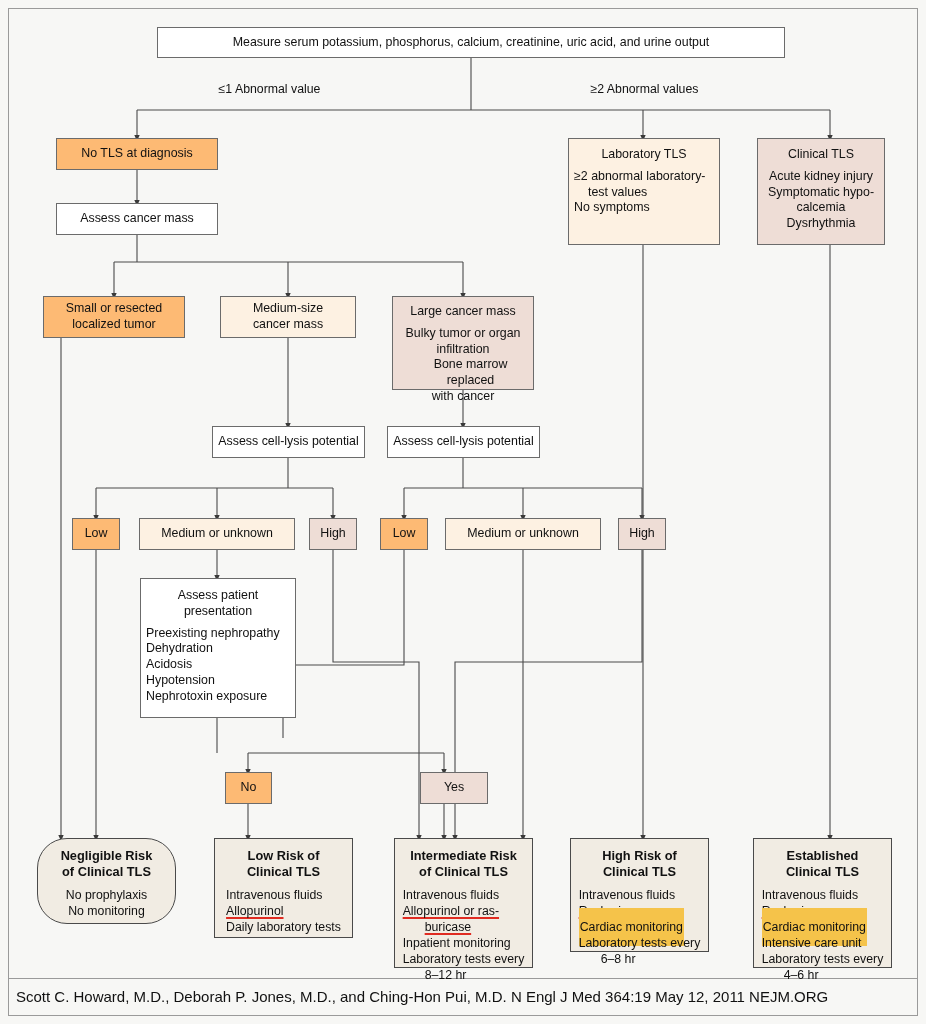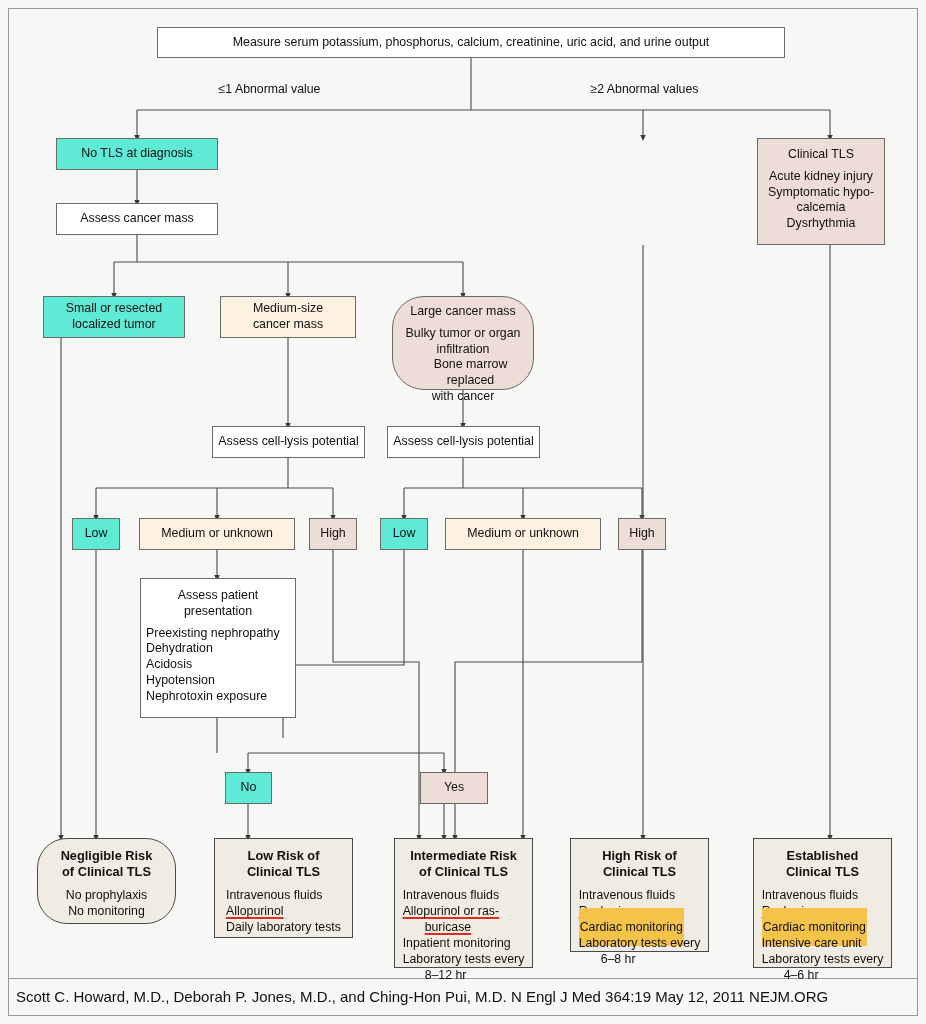--- a/index.html
+++ b/index.html
@@ -36,21 +36,21 @@
     padding:4px 5px;
     display:flex;
     flex-direction:column;
     justify-content:center;
     align-items:center;
   }
   .node .ttl{display:block;}
   .node .body{display:block;}
 
   .f-white{background:#ffffff;}
-  .f-blue {background:#5eead4;}
+  .f-blue {background:#fdba74;}
   .f-cream{background:#fdf1e2;}
   .f-pink {background:#eeddd6;}
   .sub{margin-top:6px;}
 
   .outcome{
     border:1px solid #4a4a4a;
     background:#f1ece3;
     text-align:center;
     align-items:center;
     justify-content:flex-start;
@@ -166,20 +166,28 @@
   <div class="edge-label" style="left:537px;top:82px;width:215px;">≥2 Abnormal values</div>
 
   <div class="node f-blue" style="left:56px;top:138px;width:162px;height:32px;">
     <span class="ttl">No TLS at diagnosis</span>
   </div>
 
   <div class="node f-white" style="left:56px;top:203px;width:162px;height:32px;">
     <span class="ttl">Assess cancer mass</span>
   </div>
 
+  <div class="node f-cream" style="left:568px;top:138px;width:152px;height:107px;justify-content:flex-start;padding-top:8px;">
+    <span class="ttl">Laboratory TLS</span>
+    <span class="body sub" style="text-align:left;width:100%;">
+      <span style="display:block;">≥2 abnormal laboratory-</span>
+      <span style="display:block;padding-left:14px;">test values</span>
+      <span style="display:block;">No symptoms</span>
+    </span>
+  </div>
 
   <div class="node f-pink" style="left:757px;top:138px;width:128px;height:107px;justify-content:flex-start;padding-top:8px;">
     <span class="ttl">Clinical TLS</span>
     <span class="body sub">
       <span style="display:block;">Acute kidney injury</span>
       <span style="display:block;">Symptomatic hypo-</span>
       <span style="display:block;">calcemia</span>
       <span style="display:block;">Dysrhythmia</span>
     </span>
   </div>
@@ -187,21 +195,21 @@
   <div class="node f-blue" style="left:43px;top:296px;width:142px;height:42px;">
     <span style="display:block;">Small or resected</span>
     <span style="display:block;">localized tumor</span>
   </div>
 
   <div class="node f-cream" style="left:220px;top:296px;width:136px;height:42px;">
     <span style="display:block;">Medium-size</span>
     <span style="display:block;">cancer mass</span>
   </div>
 
-  <div class="node f-pink" style="left:392px;top:296px;width:142px;height:94px;justify-content:flex-start;padding-top:7px;border-radius:32px;">
+  <div class="node f-pink" style="left:392px;top:296px;width:142px;height:94px;justify-content:flex-start;padding-top:7px;">
     <span class="ttl">Large cancer mass</span>
     <span class="body sub">
       <span style="display:block;">Bulky tumor or organ</span>
       <span style="display:block;">infiltration</span>
       <span style="display:block;margin-left:15px;">Bone marrow replaced</span>
       <span style="display:block;">with cancer</span>
     </span>
   </div>
 
   <div class="node f-white" style="left:212px;top:426px;width:153px;height:32px;">

